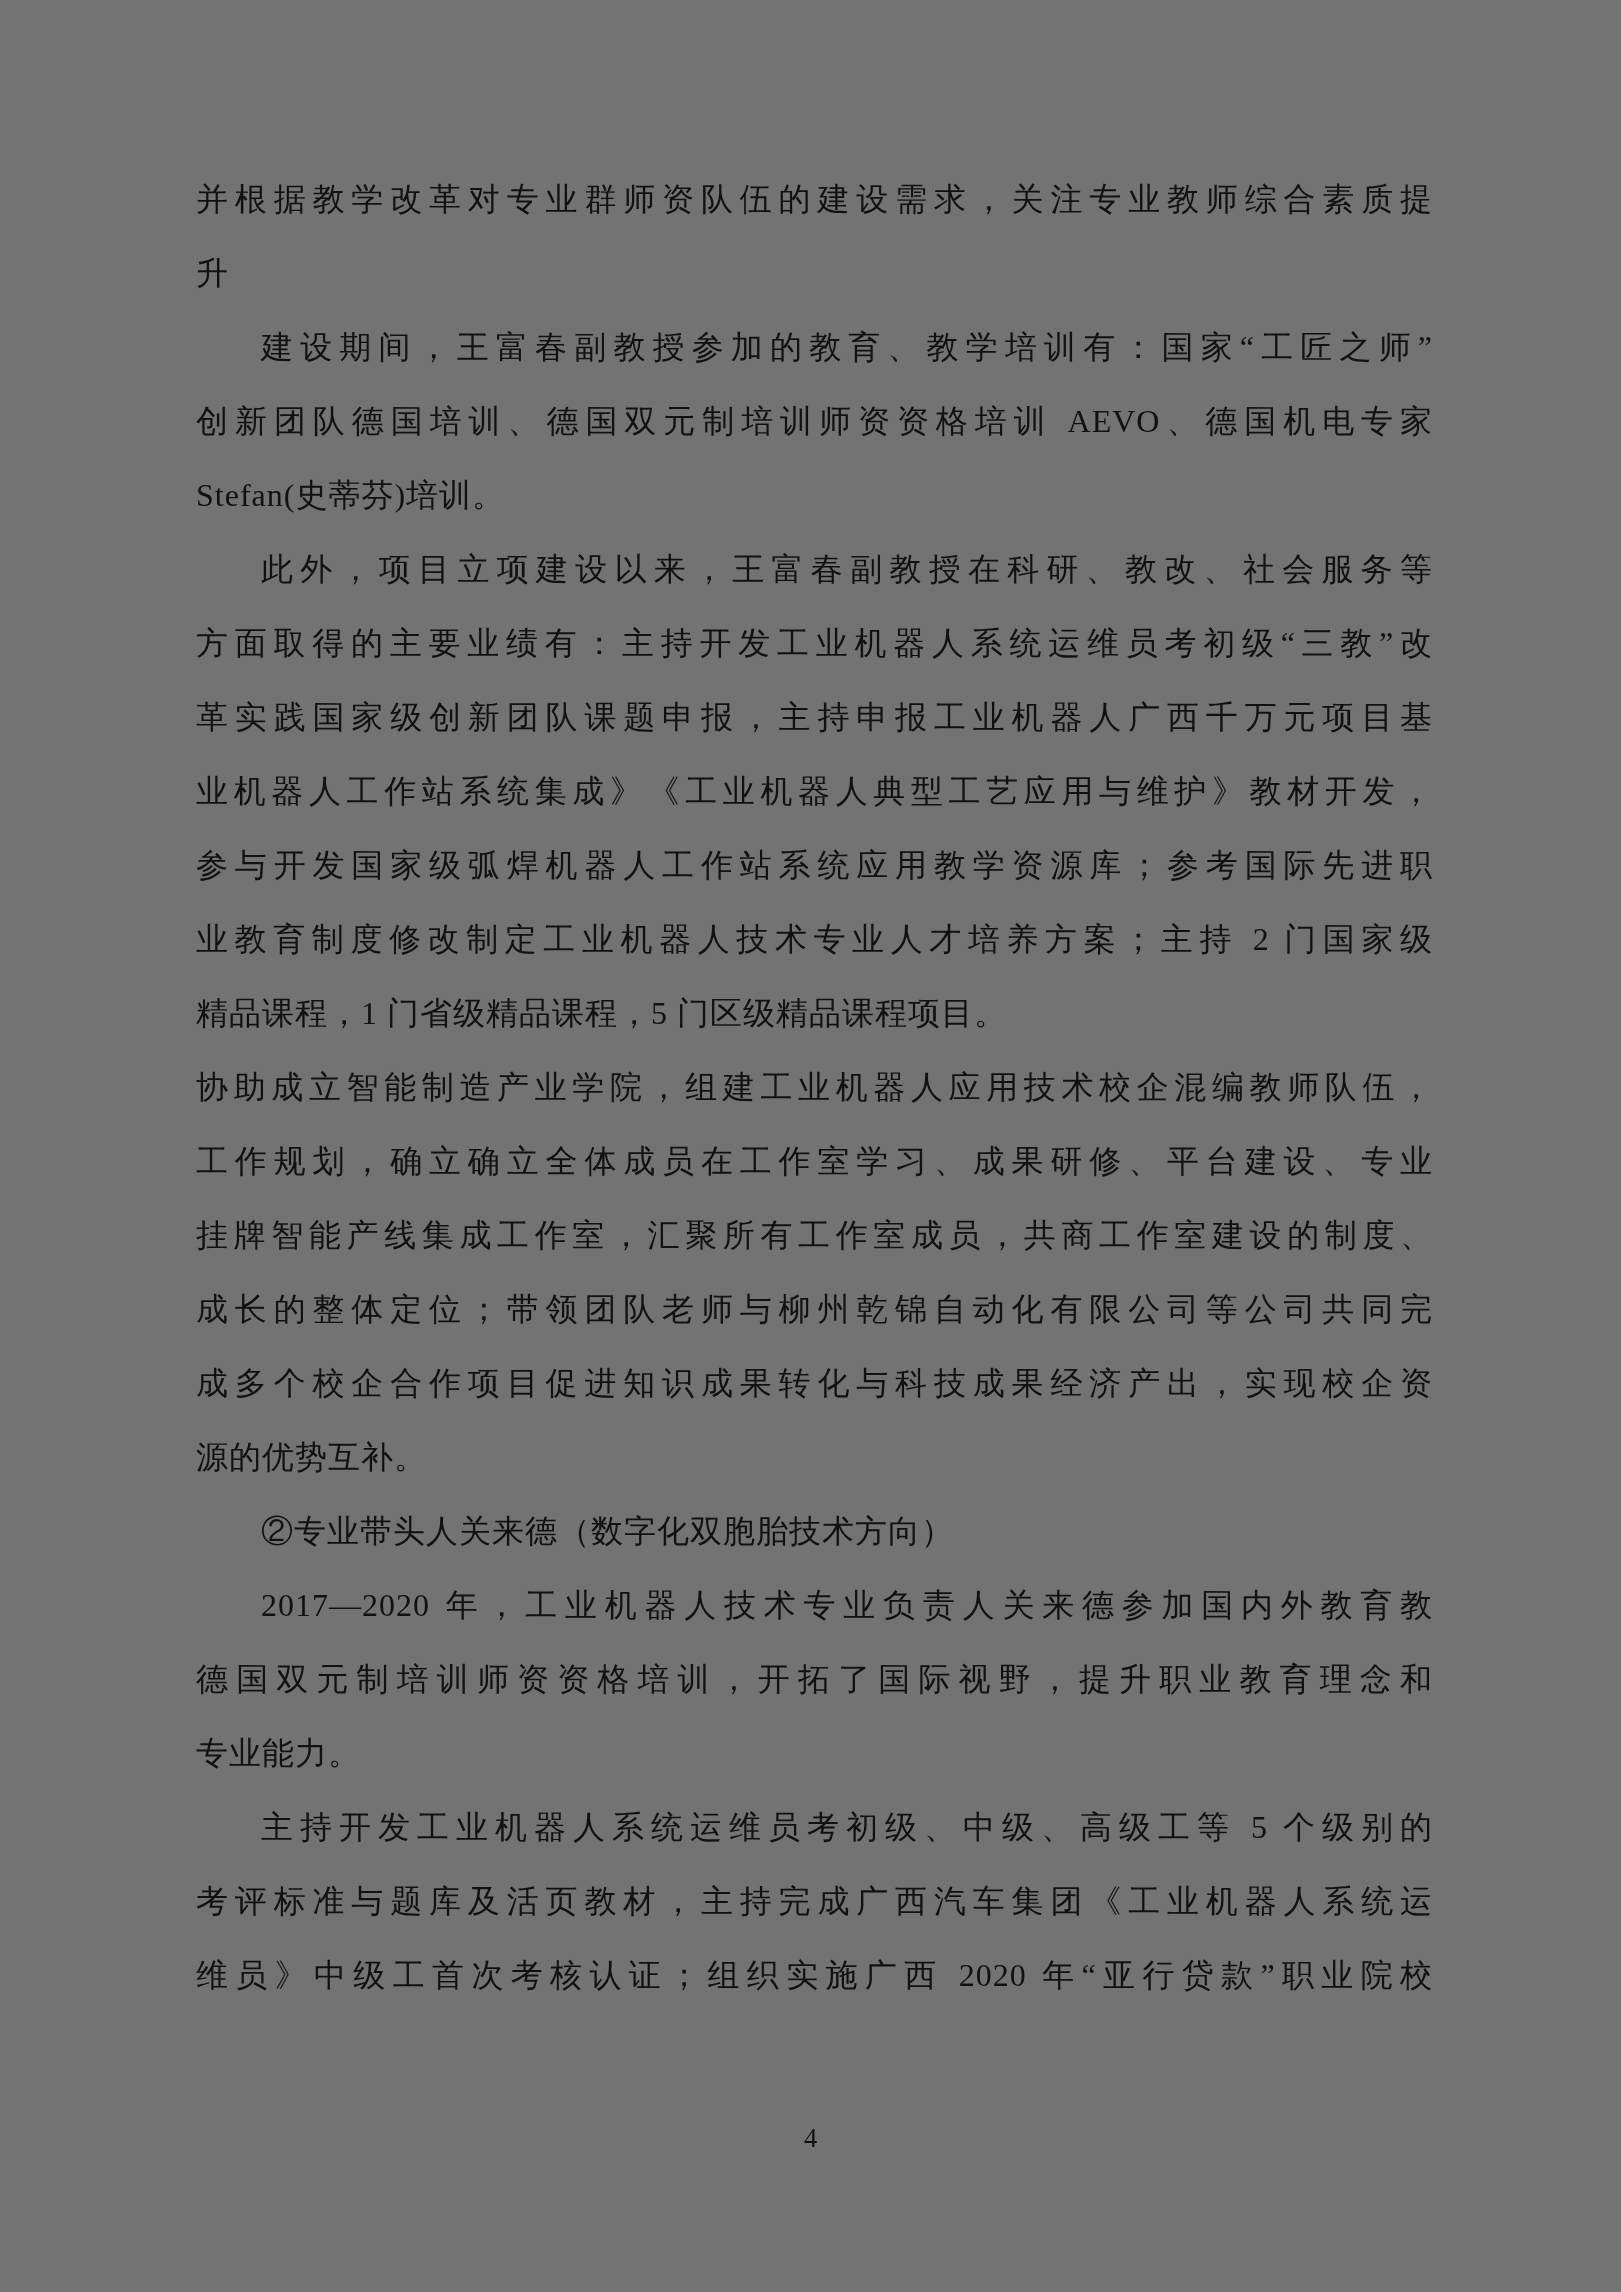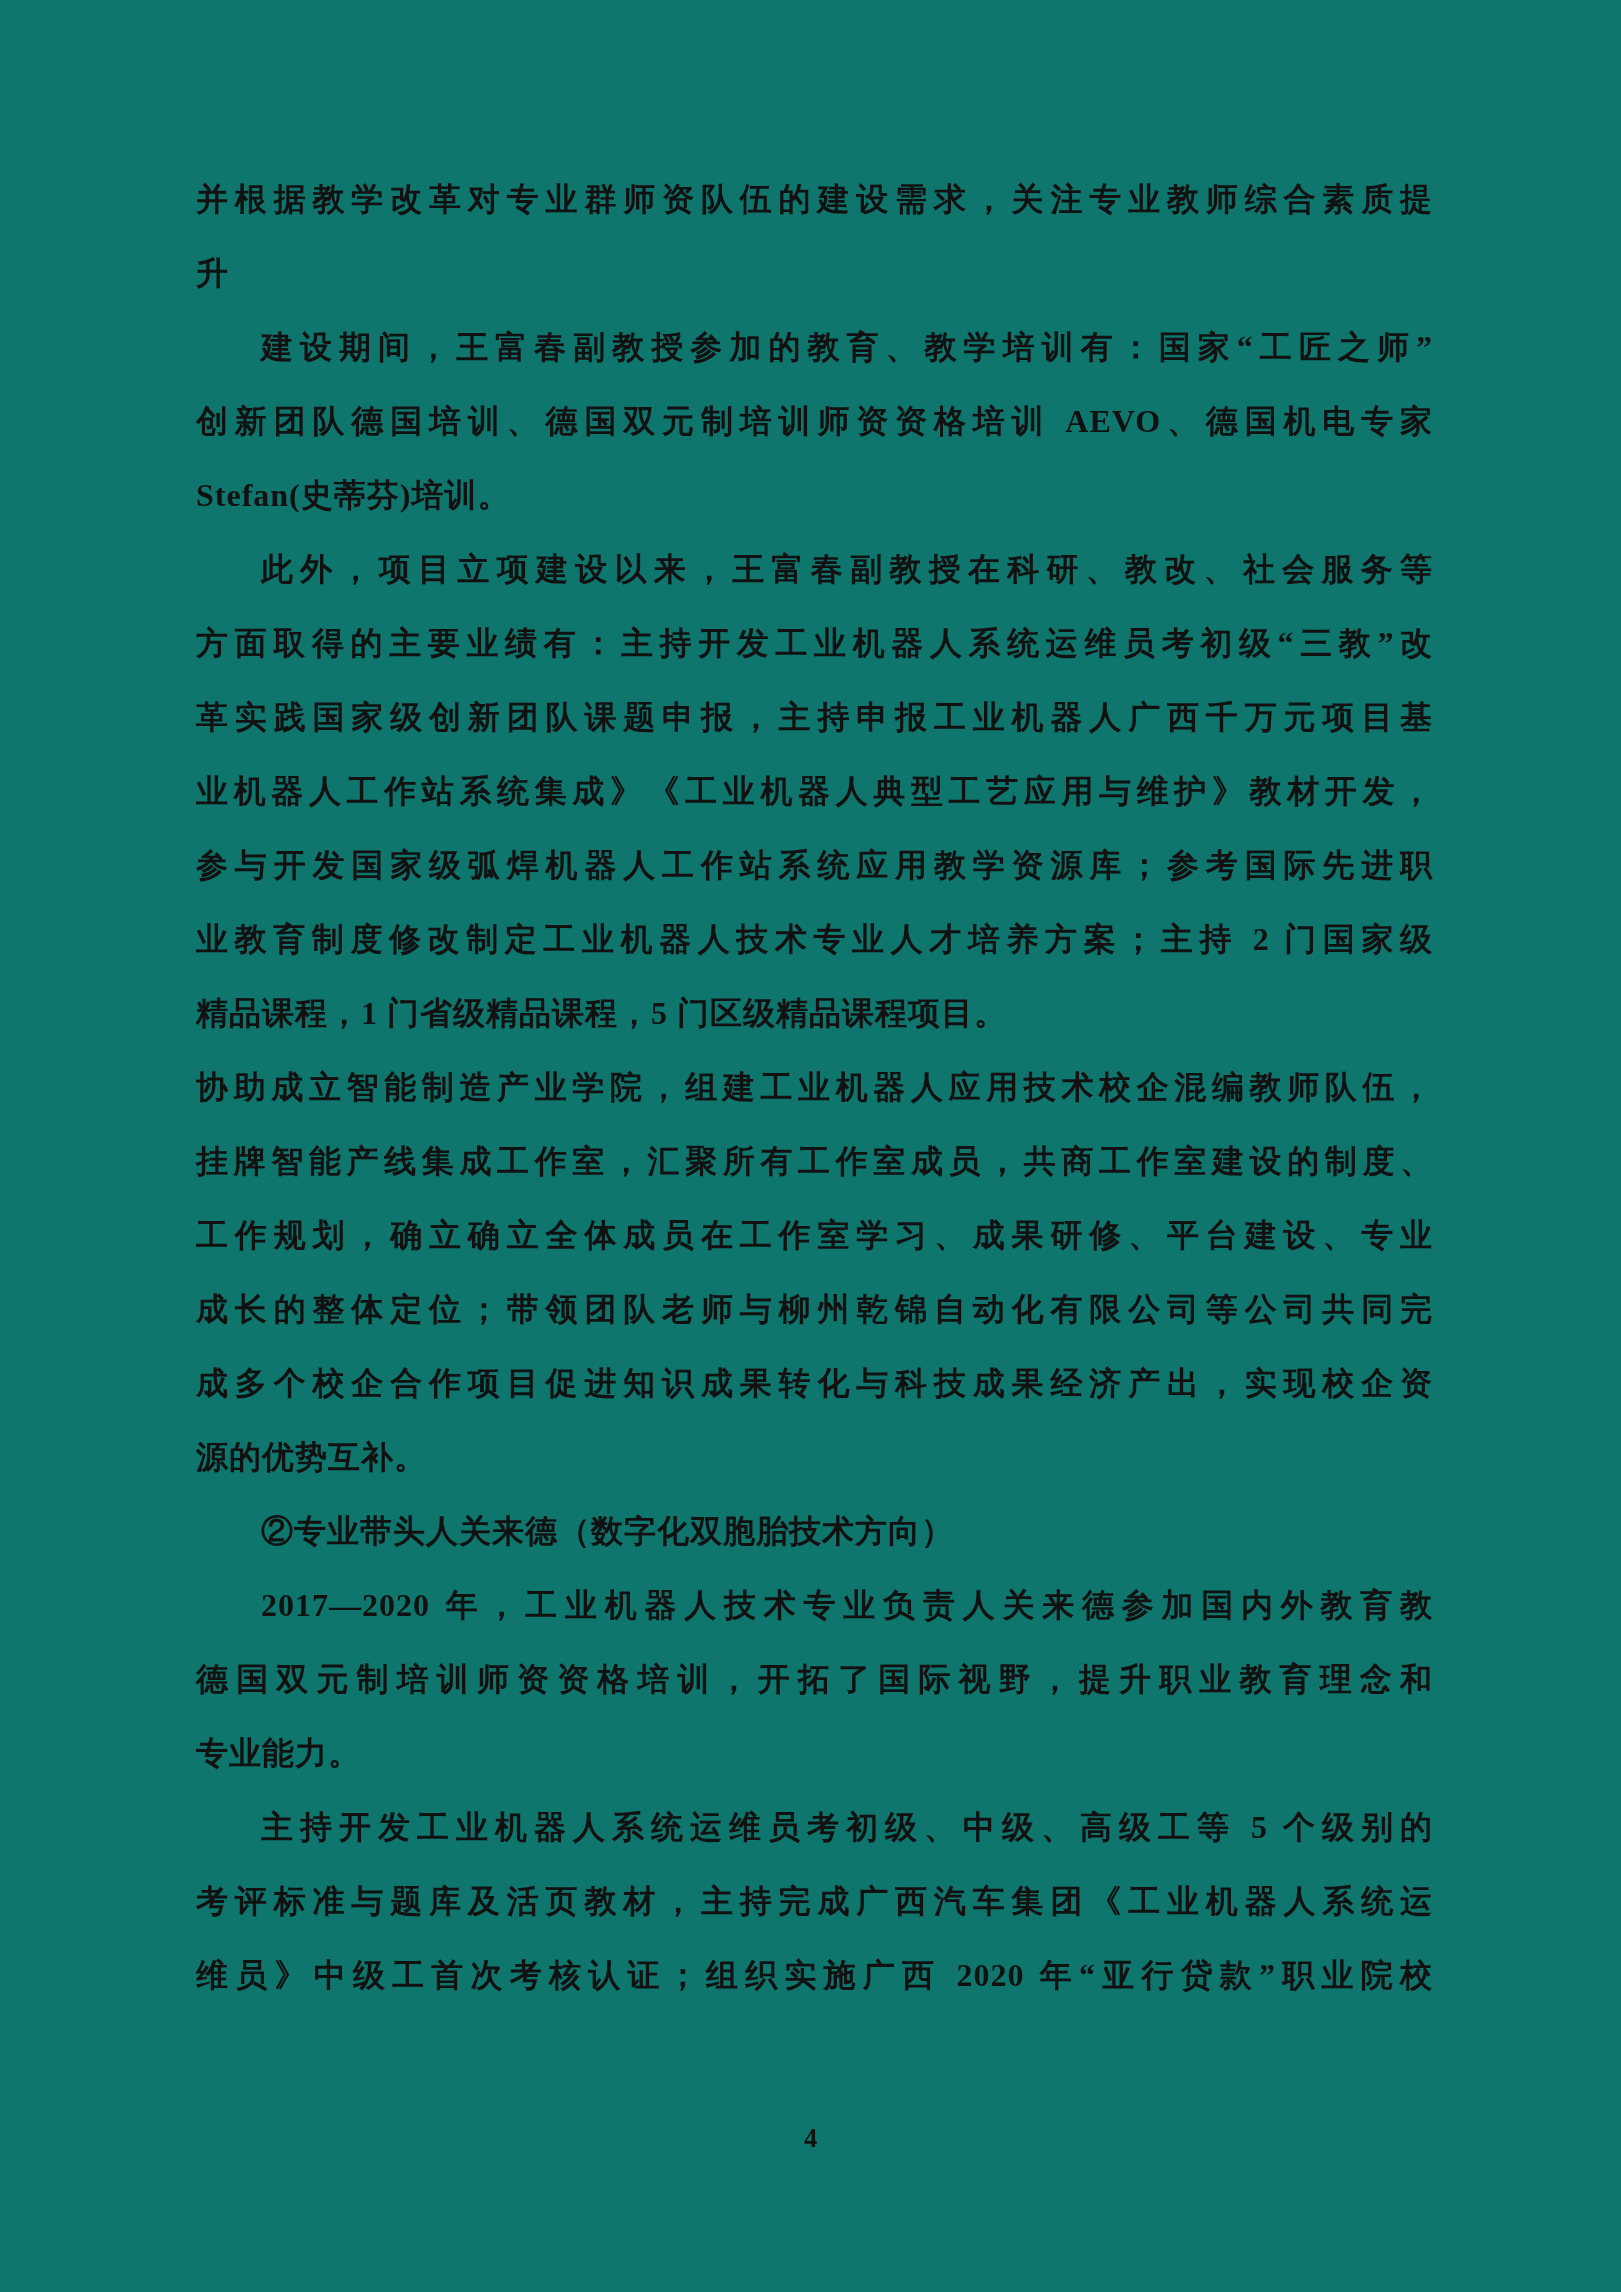--- a/index.html
+++ b/index.html
@@ -11,22 +11,21 @@
     position: relative;
     width: 1621px;
     height: 2293px;
     font-family: "Liberation Serif", "DejaVu Serif", serif;
     color: #111111;
     overflow: hidden;
   }
   .page {
     position: absolute;
     inset: 0;
-    background: #0f766e;
-    font-weight: bold;
+    background: #737373;
   }
   .text-body {
     position: absolute;
     left: 196px;
     top: 162px;
     width: 1237px;
   }
   .line {
     font-size: 32px;
     line-height: 74px;
@@ -70,22 +69,22 @@
     <div class="line fill">创新团队德国培训、德国双元制培训师资资格培训 AEVO、德国机电专家</div>
     <div class="line">Stefan(史蒂芬)培训。</div>
     <div class="line indent fill">此外，项目立项建设以来，王富春副教授在科研、教改、社会服务等</div>
     <div class="line fill">方面取得的主要业绩有：主持开发工业机器人系统运维员考初级“三教”改</div>
     <div class="line fill">革实践国家级创新团队课题申报，主持申报工业机器人广西千万元项目基</div>
     <div class="line fill">业机器人工作站系统集成》《工业机器人典型工艺应用与维护》教材开发，</div>
     <div class="line fill">参与开发国家级弧焊机器人工作站系统应用教学资源库；参考国际先进职</div>
     <div class="line fill">业教育制度修改制定工业机器人技术专业人才培养方案；主持 2 门国家级</div>
     <div class="line">精品课程，1 门省级精品课程，5 门区级精品课程项目。</div>
     <div class="line fill">协助成立智能制造产业学院，组建工业机器人应用技术校企混编教师队伍，</div>
+    <div class="line fill">工作规划，确立确立全体成员在工作室学习、成果研修、平台建设、专业</div>
     <div class="line fill">挂牌智能产线集成工作室，汇聚所有工作室成员，共商工作室建设的制度、</div>
-    <div class="line fill">工作规划，确立确立全体成员在工作室学习、成果研修、平台建设、专业</div>
     <div class="line fill">成长的整体定位；带领团队老师与柳州乾锦自动化有限公司等公司共同完</div>
     <div class="line fill">成多个校企合作项目促进知识成果转化与科技成果经济产出，实现校企资</div>
     <div class="line">源的优势互补。</div>
     <div class="line indent">②专业带头人关来德（数字化双胞胎技术方向）</div>
     <div class="line indent fill">2017—2020 年，工业机器人技术专业负责人关来德参加国内外教育教</div>
     <div class="line fill">德国双元制培训师资资格培训，开拓了国际视野，提升职业教育理念和</div>
     <div class="line">专业能力。</div>
     <div class="line indent fill">主持开发工业机器人系统运维员考初级、中级、高级工等 5 个级别的</div>
     <div class="line fill">考评标准与题库及活页教材，主持完成广西汽车集团《工业机器人系统运</div>
     <div class="line fill">维员》中级工首次考核认证；组织实施广西 2020 年“亚行贷款”职业院校</div>

